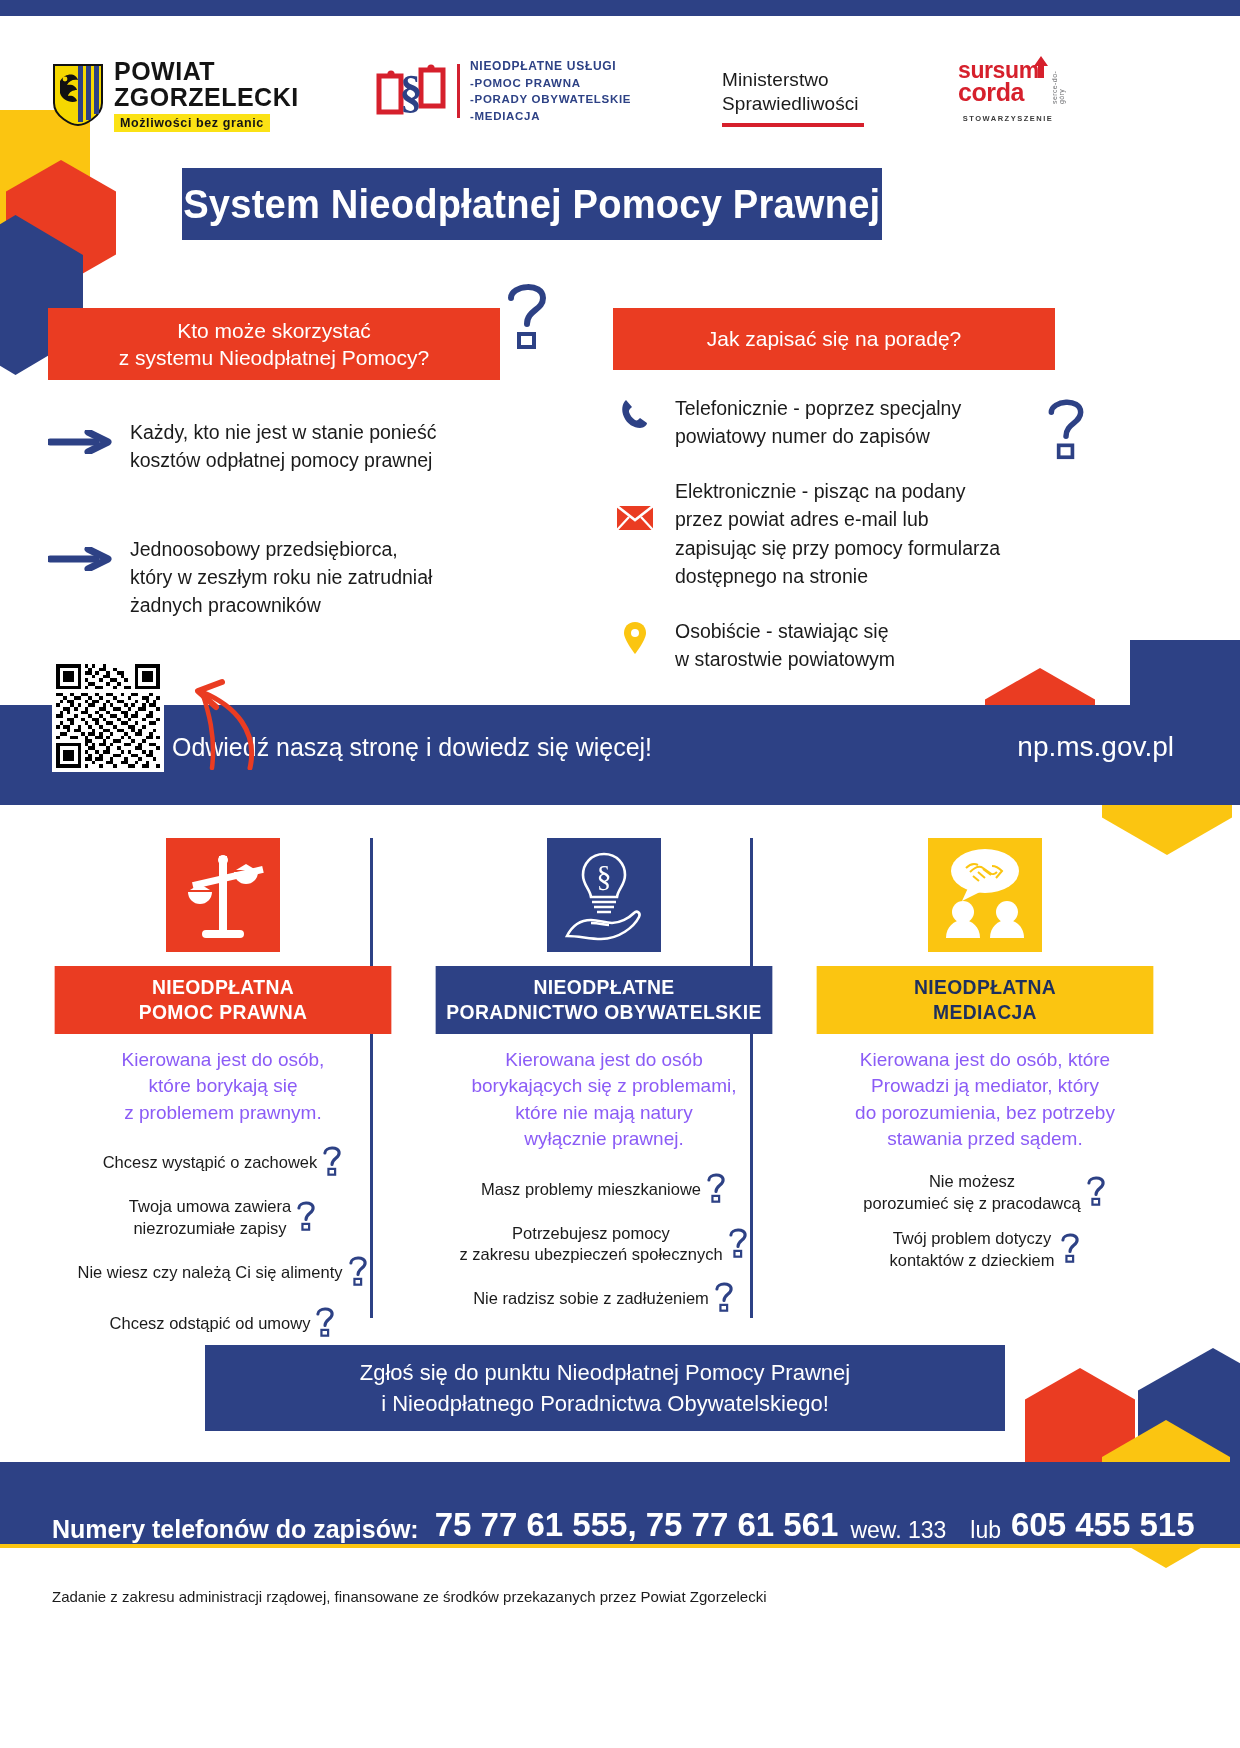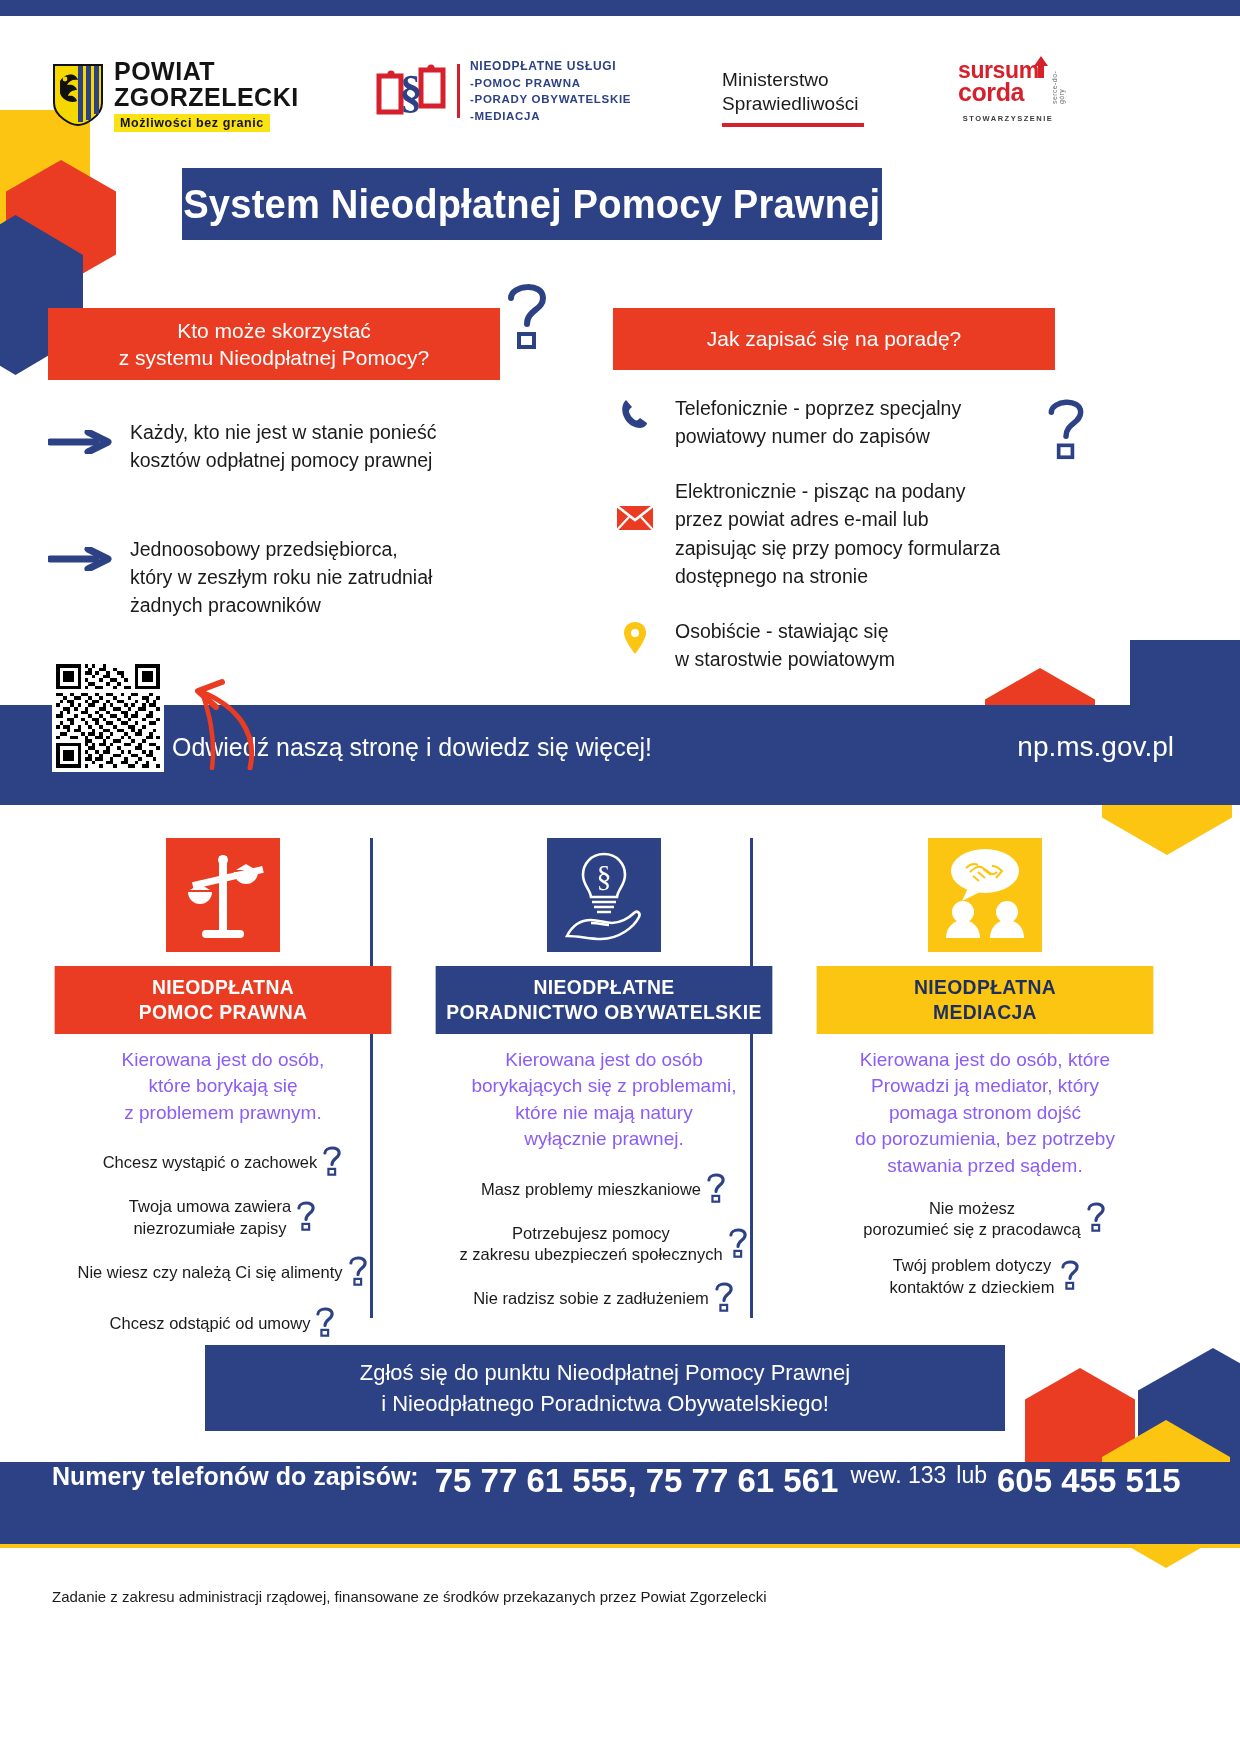--- a/index.html
+++ b/index.html
@@ -155,27 +155,27 @@
   .cta {
     position: absolute; left: 205px; top: 1345px; width: 800px; height: 86px; background: #2d4185;
     display: flex; flex-direction: column; align-items: center; justify-content: center;
     color: #fff; font-size: 22px; line-height: 1.42;
     font-family: "Liberation Sans Narrow", "Liberation Sans", sans-serif;
   }
 
   
   .phonebar {
     position: absolute; left: 0; top: 1462px; width: 1240px; height: 82px; background: #2d4185;
-    display: flex; align-items: flex-start; color: #fff;
+    display: flex; align-items: flex-end; color: #fff;
     font-family: "Liberation Sans Narrow", "Liberation Sans", sans-serif;
   }
   .phonebar .lead { margin-left: 52px; font-size: 25px; font-weight: bold; }
   .phonebar .num1 { margin-left: 16px; font-size: 33px; font-weight: bold; }
   .phonebar .wew  { margin-left: 12px; font-size: 23px; }
-  .phonebar .lub  { margin-left: 10px; font-size: 23px; }
+  .phonebar .lub  { margin-left: 24px; font-size: 23px; }
   .phonebar .num2 { margin-left: 10px; font-size: 33px; font-weight: bold; }
 
   .footnote { position: absolute; left: 52px; top: 1588px; font-size: 15px; color: #1b1b1b; }
 
   .yellow-strip { position: absolute; left: 0; top: 1544px; width: 1240px; height: 4px; background: #fbc511; }
 </style>
 </head>
 <body>
 
 <div class="poster">
@@ -716,21 +716,20 @@
           </g>
         </svg>
       </span>
       <div class="col-head head-yel">
         <div>NIEODPŁATNA</div>
         <div>MEDIACJA</div>
       </div>
       <div class="col-intro">
         <div>Kierowana jest do osób, które</div>
         <div>Prowadzi ją mediator, który</div>
-        <div>pomaga stronom dojść</div>
         <div>do porozumienia, bez potrzeby</div>
         <div>stawania przed sądem.</div>
       </div>
       <div class="col-qs">
         <div class="qrow">
           <span style="white-space:pre-line;">Nie możesz
 porozumieć się z pracodawcą</span>
           <span>
             <svg width="22" height="32" viewBox="0 0 48 72">
                 <path d="M8 20 C8 7 40 4 40 20 C40 32 24 32 24 46" fill="none" stroke="#2d4185" stroke-width="7" stroke-linecap="round"></path>

